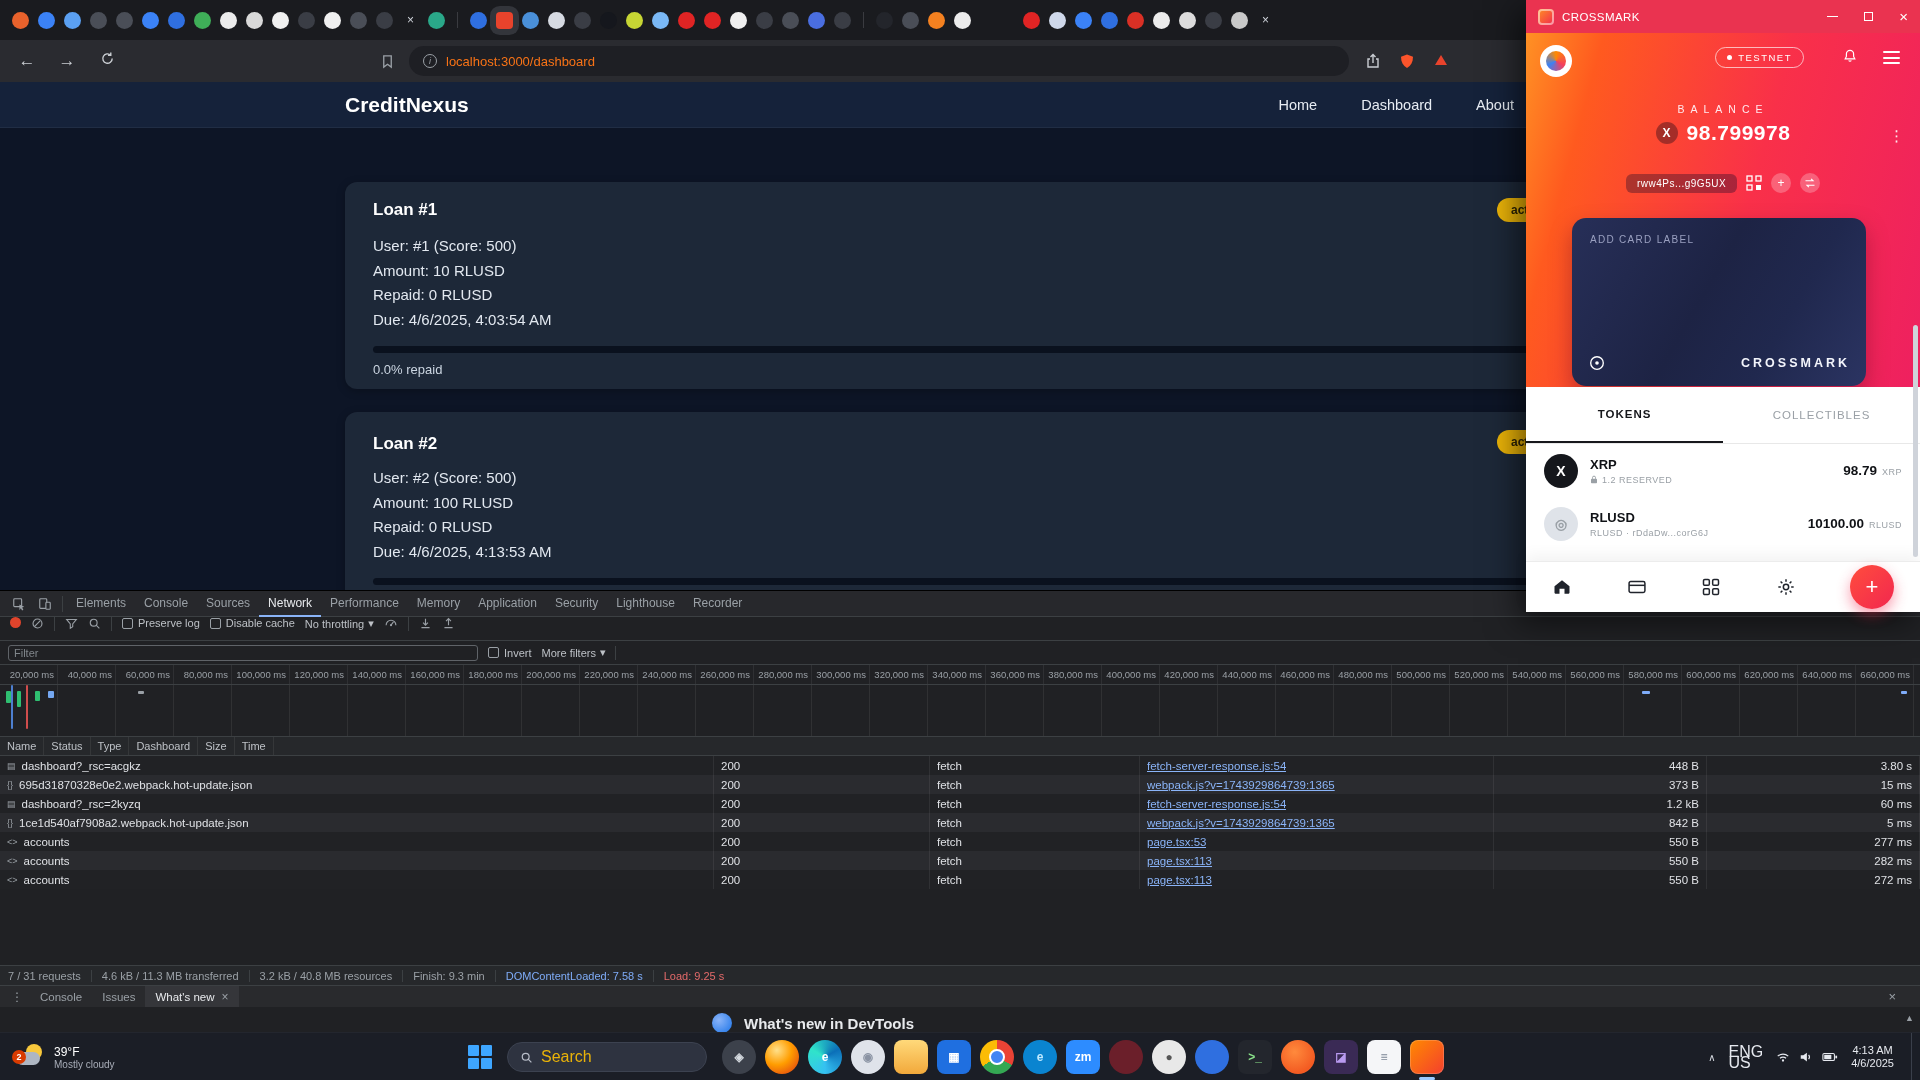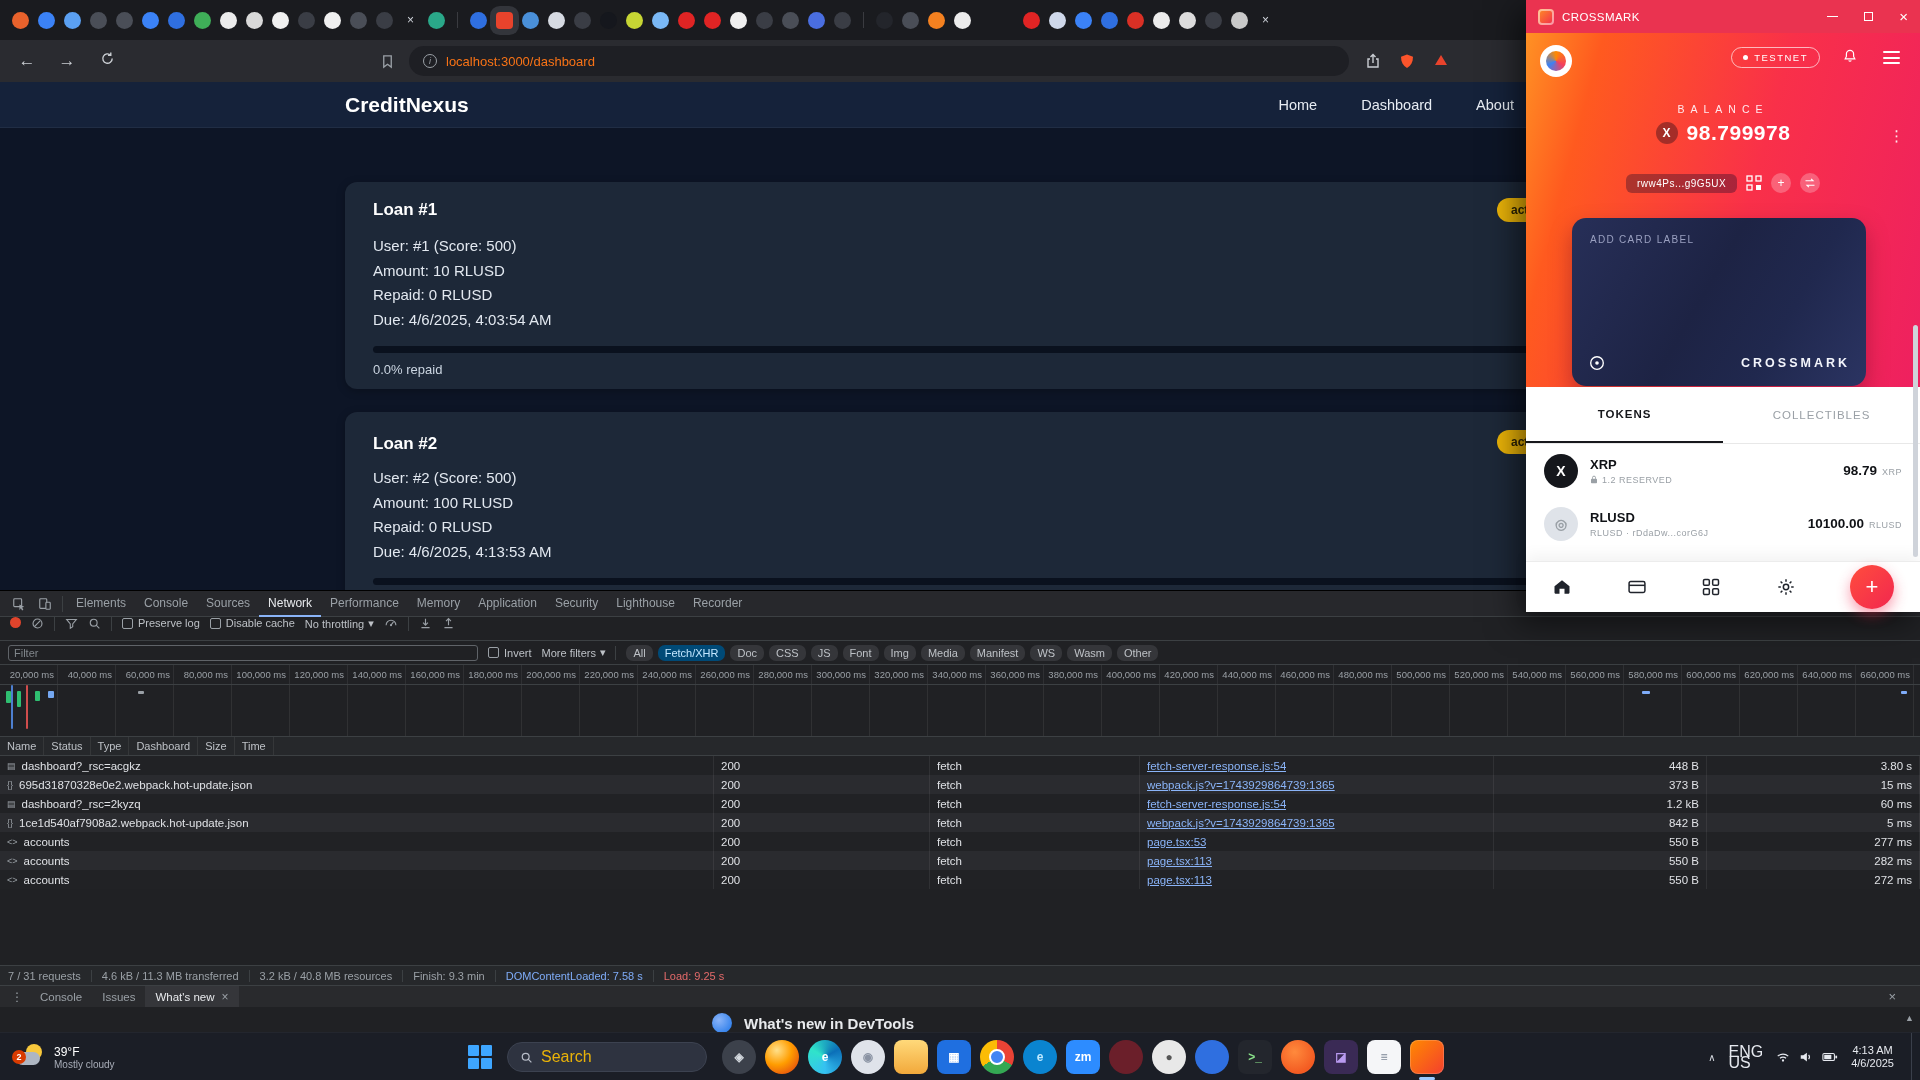--- a/index.html
+++ b/index.html
@@ -115,21 +115,21 @@
 .w-titlebar{height:33px;background:#ea3350;display:flex;align-items:center;padding:0 12px;gap:8px}
 .w-applogo{width:16px;height:16px;border-radius:4px;background:linear-gradient(135deg,#ff9124,#f2274f);box-shadow:inset 0 0 0 2px rgba(255,255,255,0.5)}
 .w-title{color:#fff;font-size:11.5px;letter-spacing:0.4px}
 .w-ctrls{margin-left:auto;display:flex;align-items:center;gap:26px}
 .wc-min{width:11px;height:1.5px;background:#fff;display:inline-block}
 .wc-max{width:9px;height:9px;border:1.4px solid #fff;display:inline-block}
 .wc-close{color:#fff;font-size:15px;line-height:10px}
 .w-head{height:354px;background:linear-gradient(105deg,#ff9124 0%,#ff5a1f 16%,#f93049 55%,#ee2060 100%);position:relative}
 .w-avatar{position:absolute;left:14px;top:12px;width:32px;height:32px;border-radius:50%;background:#fff;display:flex;align-items:center;justify-content:center}
 .w-avatar i{width:20px;height:20px;border-radius:50%;background:conic-gradient(#ff8a00,#f43f5e,#3b82f6,#ff8a00)}
-.w-testnet{position:absolute;right:100px;top:14px;border:1px solid rgba(255,255,255,0.65);border-radius:13px;padding:4px 11px;display:flex;align-items:center;gap:6px}
+.w-testnet{position:absolute;right:116px;top:14px;border:1px solid rgba(255,255,255,0.65);border-radius:13px;padding:4px 11px;display:flex;align-items:center;gap:6px}
 .w-testnet b{width:5px;height:5px;border-radius:50%;background:#fff}
 .w-testnet span{color:#fff;font-size:9.5px;letter-spacing:1.5px}
 .w-bell{position:absolute;right:62px;top:15px}
 .w-burger{position:absolute;right:20px;top:18px;width:17px}
 .w-burger div{height:2px;background:#fff;margin-bottom:3.5px;border-radius:1px}
 .w-ballabel{position:absolute;left:0;top:70px;width:100%;text-align:center;color:#ffe9ee;font-size:10.5px;letter-spacing:6px}
 .w-balrow{position:absolute;left:0;top:88px;width:100%;display:flex;align-items:center;justify-content:center;gap:9px}
 .w-xcirc{width:22px;height:22px;border-radius:50%;background:rgba(0,0,20,0.35);color:#fff;font-size:12px;font-weight:bold;display:flex;align-items:center;justify-content:center}
 .w-balance{color:#fff;font-size:21px;font-weight:bold;letter-spacing:0.5px}
 .w-kebab{position:absolute;right:16px;top:94px;color:rgba(255,255,255,0.9);font-size:15px}
@@ -360,34 +360,20 @@
       <input class="fl-input" placeholder="Filter" style="">
       <span class="cblab">
           <span class="cb"></span>
           <span>Invert</span>
         </span>
       <span class="ddl">
           <span>More filters</span>
           <span>▾</span>
         </span>
       <span class="vdiv"></span>
-      <div class="pills">
-          <span class="pill">All</span>
-          <span class="pill active">Fetch/XHR</span>
-          <span class="pill">Doc</span>
-          <span class="pill">CSS</span>
-          <span class="pill">JS</span>
-          <span class="pill">Font</span>
-          <span class="pill">Img</span>
-          <span class="pill">Media</span>
-          <span class="pill">Manifest</span>
-          <span class="pill">WS</span>
-          <span class="pill">Wasm</span>
-          <span class="pill">Other</span>
-        </div>
     </div>
 
     <div class="dt-ruler">
         <span class="tick">20,000 ms</span>
         <span class="tick">40,000 ms</span>
         <span class="tick">60,000 ms</span>
         <span class="tick">80,000 ms</span>
         <span class="tick">100,000 ms</span>
         <span class="tick">120,000 ms</span>
         <span class="tick">140,000 ms</span>

